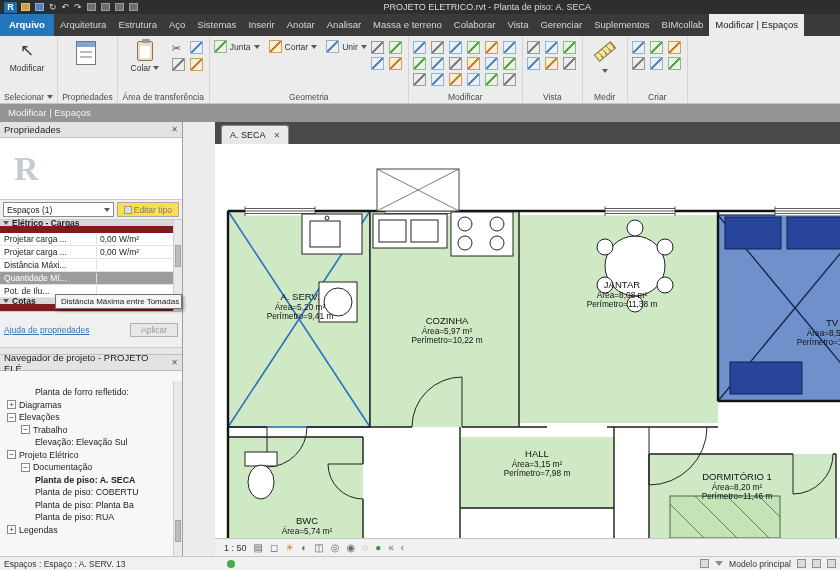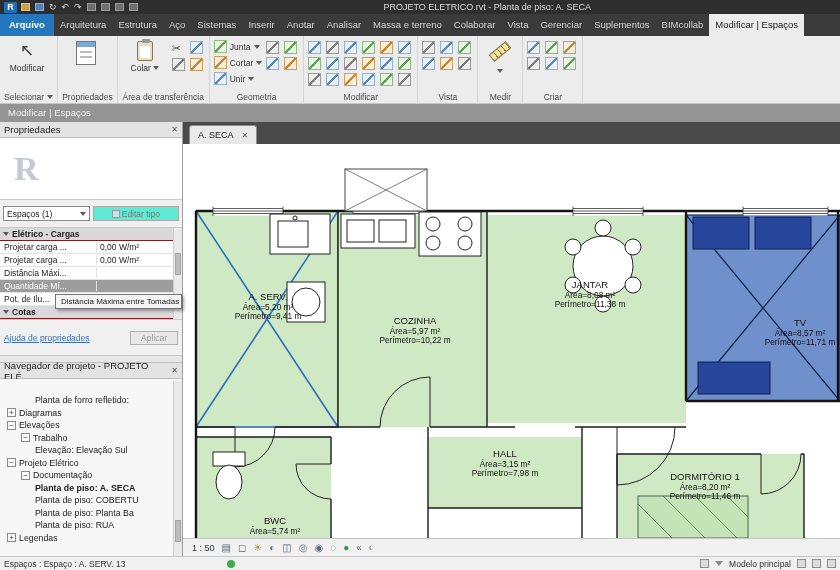--- a/index.html
+++ b/index.html
@@ -38,61 +38,61 @@
   .clipico { width:16px; height:20px; background:#e9dfc6; border:1px solid #8b7355; border-radius:2px; position:relative; }
   .clipico::before { content:""; position:absolute; top:-3px; left:4px; width:8px; height:4px; background:#9a9a9a; border-radius:1px; }
   .clipico::after { content:""; position:absolute; left:2px; right:2px; top:4px; bottom:2px; background:#fff; }
   .mi { width:13px; height:13px; border:1px solid #96b2cc; background:linear-gradient(135deg,transparent 44%,#5b87b8 44%,#5b87b8 56%,transparent 56%),#e8f1f9; }
   .mi.g { border-color:#8dba85; background:linear-gradient(135deg,transparent 44%,#5f9e57 44%,#5f9e57 56%,transparent 56%),#e9f5e3; }
   .mi.o { border-color:#cf9f62; background:linear-gradient(135deg,transparent 44%,#c58234 44%,#c58234 56%,transparent 56%),#faeeda; }
   .mi.d { border-color:#9a9a9a; background:linear-gradient(135deg,transparent 44%,#7e7e7e 44%,#7e7e7e 56%,transparent 56%),#ededed; }
   .minigrid { display:grid; grid-template-columns:repeat(6,15px); gap:3px; padding-top:2px; }
   .minigrid.c3 { grid-template-columns:repeat(3,15px); }
   .minigrid.c2 { grid-template-columns:repeat(2,15px); }
-  .rrowstack { display:flex; flex-direction:column; gap:1px; }
+  .rrowstack { display:flex; flex-direction:row; gap:9px; }
   .rrow { display:flex; align-items:center; gap:3px; font-size:8.5px; color:#333; height:15px; white-space:nowrap; }
   .rulerico { width:22px; height:9px; background:repeating-linear-gradient(90deg,#f2e3a0 0 4px,#8a7a3a 4px 5px); border:1px solid #8a7a3a; transform:rotate(-40deg); margin:8px 4px 0; }
   .scgl { font-size:11px; color:#555; line-height:14px; }
 
   
   .modebar { height:18px; background:#949494; color:#f3f3f3; font-size:9.5px; line-height:18px; padding-left:8px; flex:0 0 auto; }
 
   
   .main { flex:1; display:flex; min-height:0; }
   .leftpanel { width:183px; background:#f0f0f0; border-right:1px solid #9f9f9f; display:flex; flex-direction:column; position:relative; flex:0 0 auto; }
   .phead { height:16px; background:#e3e3e3; border-bottom:1px solid #bdbdbd; display:flex; align-items:center; padding:0 4px; font-size:9.5px; }
   .phead .hx { margin-left:auto; color:#555; font-size:8px; cursor:default; }
   .preview { height:62px; background:#fff; border-bottom:1px solid #c9c9c9; display:flex; align-items:center; }
   .bigR { font-size:34px; color:#c4cad2; font-weight:bold; padding-left:14px; font-family:"Liberation Serif", serif; }
-  .selrow { height:28px; display:flex; align-items:center; gap:3px; padding:0 3px; border-bottom:1px solid #c9c9c9; }
+  .selrow { height:20px; display:flex; align-items:center; gap:3px; padding:0 3px; border-bottom:1px solid #c9c9c9; }
   .typesel { flex:1; height:15px; background:#fff; border:1px solid #8a8a8a; font-size:8.5px; display:flex; align-items:center; padding:0 3px; }
   .typesel .caret { margin-left:auto; }
-  .edittype { height:15px; border:1px solid #aaa; background:#5eead4; color:#777; font-size:8.5px; display:flex; align-items:center; gap:2px; padding:0 18px; }
+  .edittype { height:15px; border:1px solid #aaa; background:#fde047; color:#777; font-size:8.5px; display:flex; align-items:center; gap:2px; padding:0 6px; }
   .etico { width:8px; height:8px; border:1px solid #999; background:#d3dce8; }
   .pgrid { position:relative; background:#fff; border-bottom:1px solid #c9c9c9; }
   .prow { display:flex; height:13px; border-bottom:1px solid #e3e3e3; font-size:8.5px; align-items:center; }
   .prow .pl { width:97px; padding-left:4px; border-right:1px solid #e0e0e0; overflow:hidden; white-space:nowrap; }
   .prow .pv { flex:1; padding-left:3px; overflow:hidden; white-space:nowrap; }
   .prow.sel { background:#9d9d9d; color:#fff; }
-  .psec { height:13px; background:#d9d9d9; border-bottom:1px solid #7f1d1d; font-size:8.5px; font-weight:bold; display:flex; align-items:center; gap:3px; padding-left:3px; }
+  .psec { height:13px; background:#d9d9d9; border-bottom:7px solid #7f1d1d; font-size:8.5px; font-weight:bold; display:flex; align-items:center; gap:3px; padding-left:3px; }
   .vscroll { position:absolute; right:0; top:0; bottom:0; width:9px; background:#e9e9e9; border-left:1px solid #cfcfcf; }
   .vthumb { position:absolute; left:1px; right:1px; height:22px; background:#bdbdbd; border:1px solid #a5a5a5; }
   .pfoot { height:36px; display:flex; align-items:center; padding:0 4px; gap:4px; border-bottom:1px solid #c9c9c9; }
   .plink { color:#3b6fb3; text-decoration:underline; font-size:8.5px; }
   .applybtn { margin-left:auto; border:1px solid #b0b0b0; background:#e8e8e8; color:#9a9a9a; font-size:8.5px; padding:1px 10px; }
   .pgap { height:7px; background:#e7e7e7; border-bottom:1px solid #bdbdbd; }
   .tree { flex:1; position:relative; overflow:hidden; background:#f7f7f7; padding-top:15px; }
   .titem { height:12.5px; display:flex; align-items:center; font-size:8.8px; white-space:nowrap; overflow:hidden; }
   .titem.bold { font-weight:bold; }
   .ind1 { padding-left:7px; } .ind2 { padding-left:21px; } .ind3 { padding-left:35px; }
   .exp { display:inline-block; width:9px; height:9px; border:1px solid #8a8a8a; background:#fff; font-size:8px; line-height:7px; text-align:center; margin-right:3px; color:#333; flex:0 0 auto; }
   .tooltip { position:absolute; left:55px; top:172px; background:#f4f4f4; border:1px solid #767676; box-shadow:2px 2px 3px rgba(0,0,0,.35); font-size:8px; padding:2px 5px; white-space:nowrap; z-index:40; max-width:127px; overflow:hidden; }
 
   
-  .canvas { flex:1; display:flex; flex-direction:column; min-width:0; }
+  .canvas { flex:1; display:flex; flex-direction:column; min-width:0;margin-left:32px; }
   .viewtabs { height:22px; background:#4a4a4a; display:flex; align-items:flex-end; padding-left:6px; flex:0 0 auto; }
   .vtab { height:19px; background:#e9e9e9; border:1px solid #8a8a8a; border-bottom:none; border-radius:3px 3px 0 0; display:flex; align-items:center; gap:8px; padding:0 8px; font-size:9px; }
   .vtab .hx { font-size:8px; color:#555; }
   .drawing { flex:1; position:relative; background:#fff; overflow:hidden; }
   .drawing svg { position:absolute; inset:0; }
   .rlabel { position:absolute; transform:translateX(-50%); text-align:center; line-height:1.12; white-space:nowrap; color:#111; }
   .rname { font-size:9.5px; }
   .rsub { font-size:8.3px; }
   .viewbar { height:18px; background:#f1f1f1; border-top:1px solid #c6c6c6; display:flex; align-items:center; gap:7px; padding:0 9px; flex:0 0 auto; }
   .scale { font-size:9px; color:#333; }

